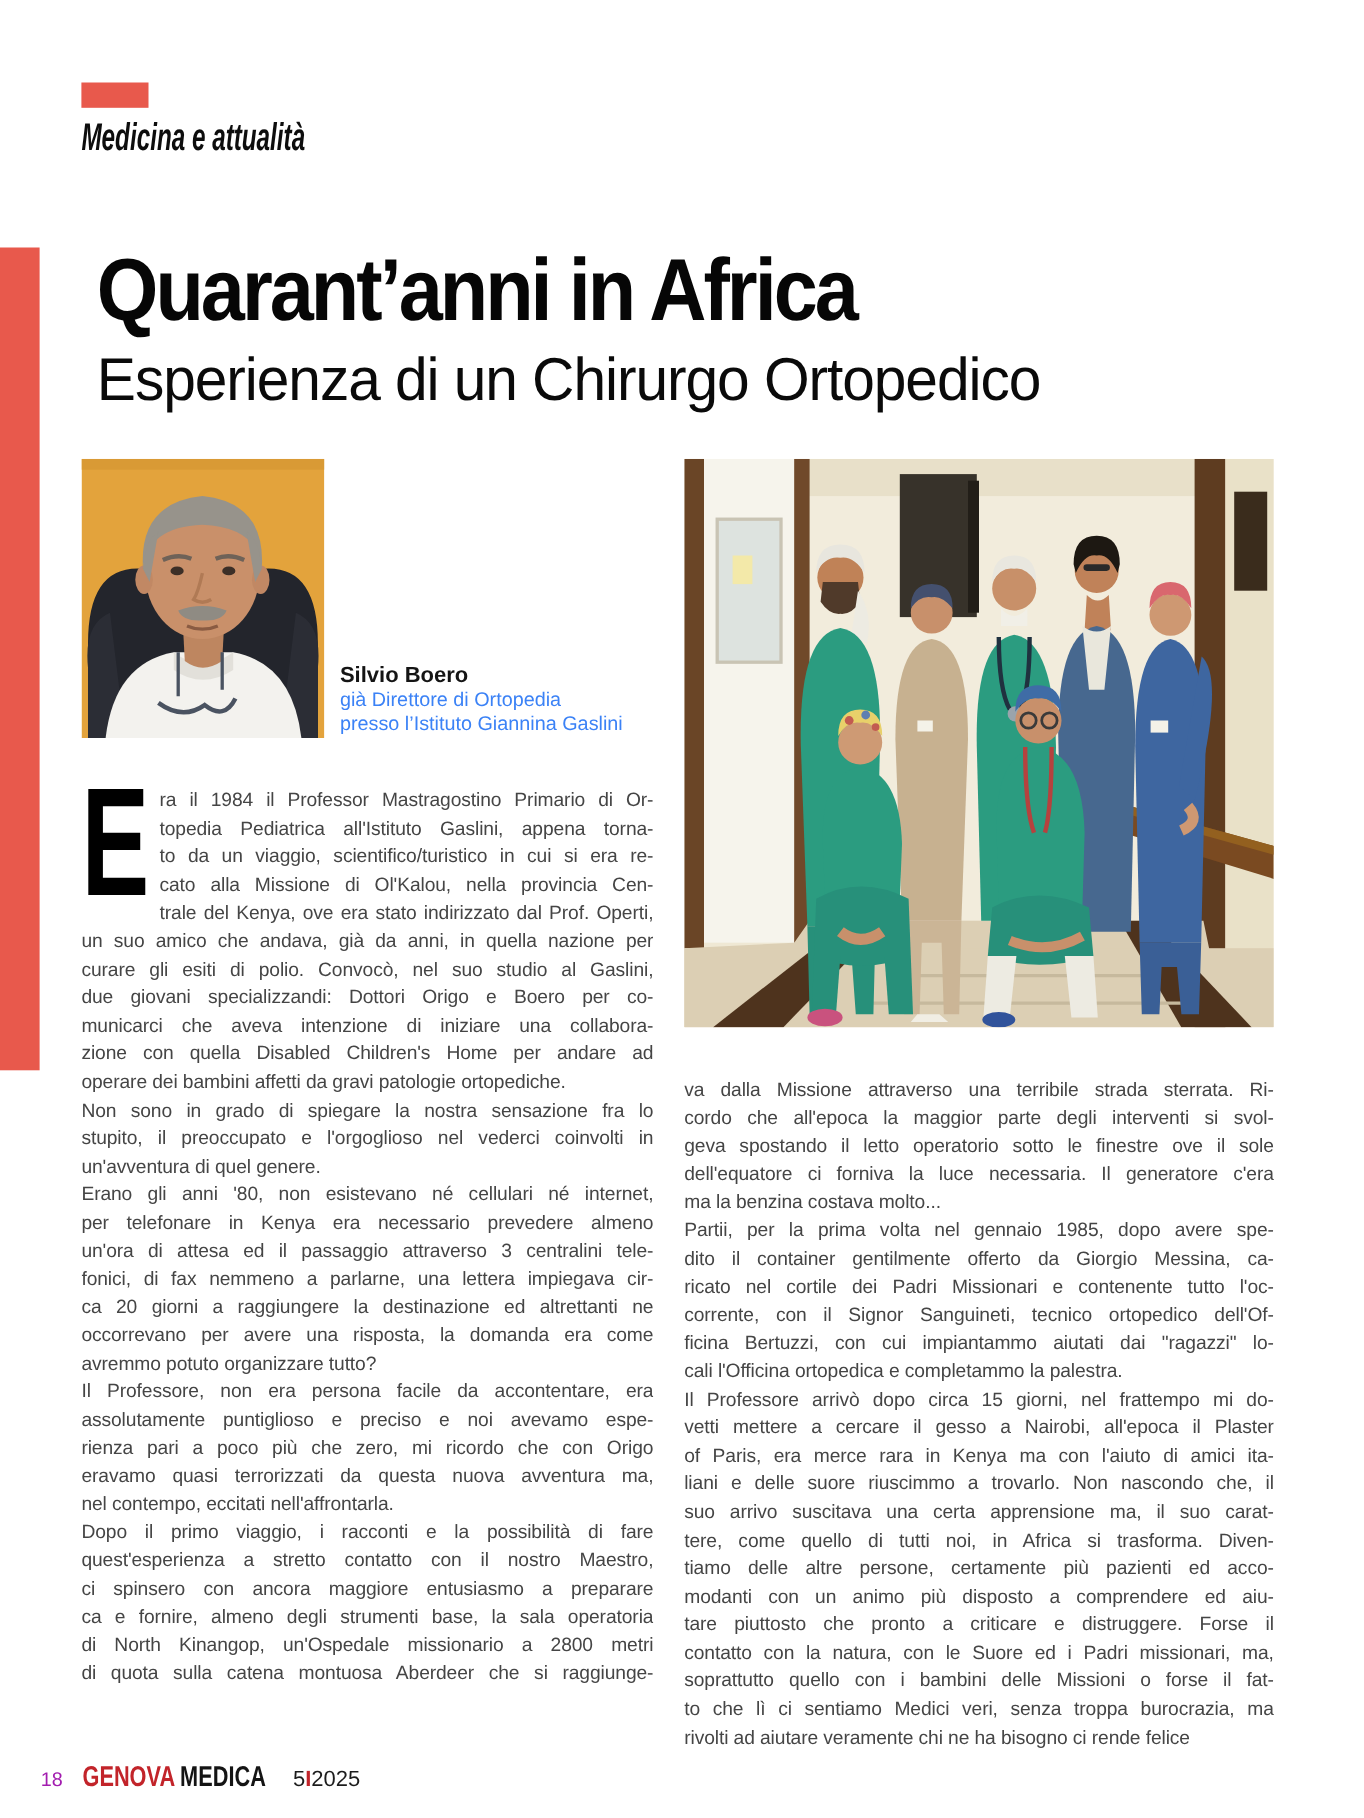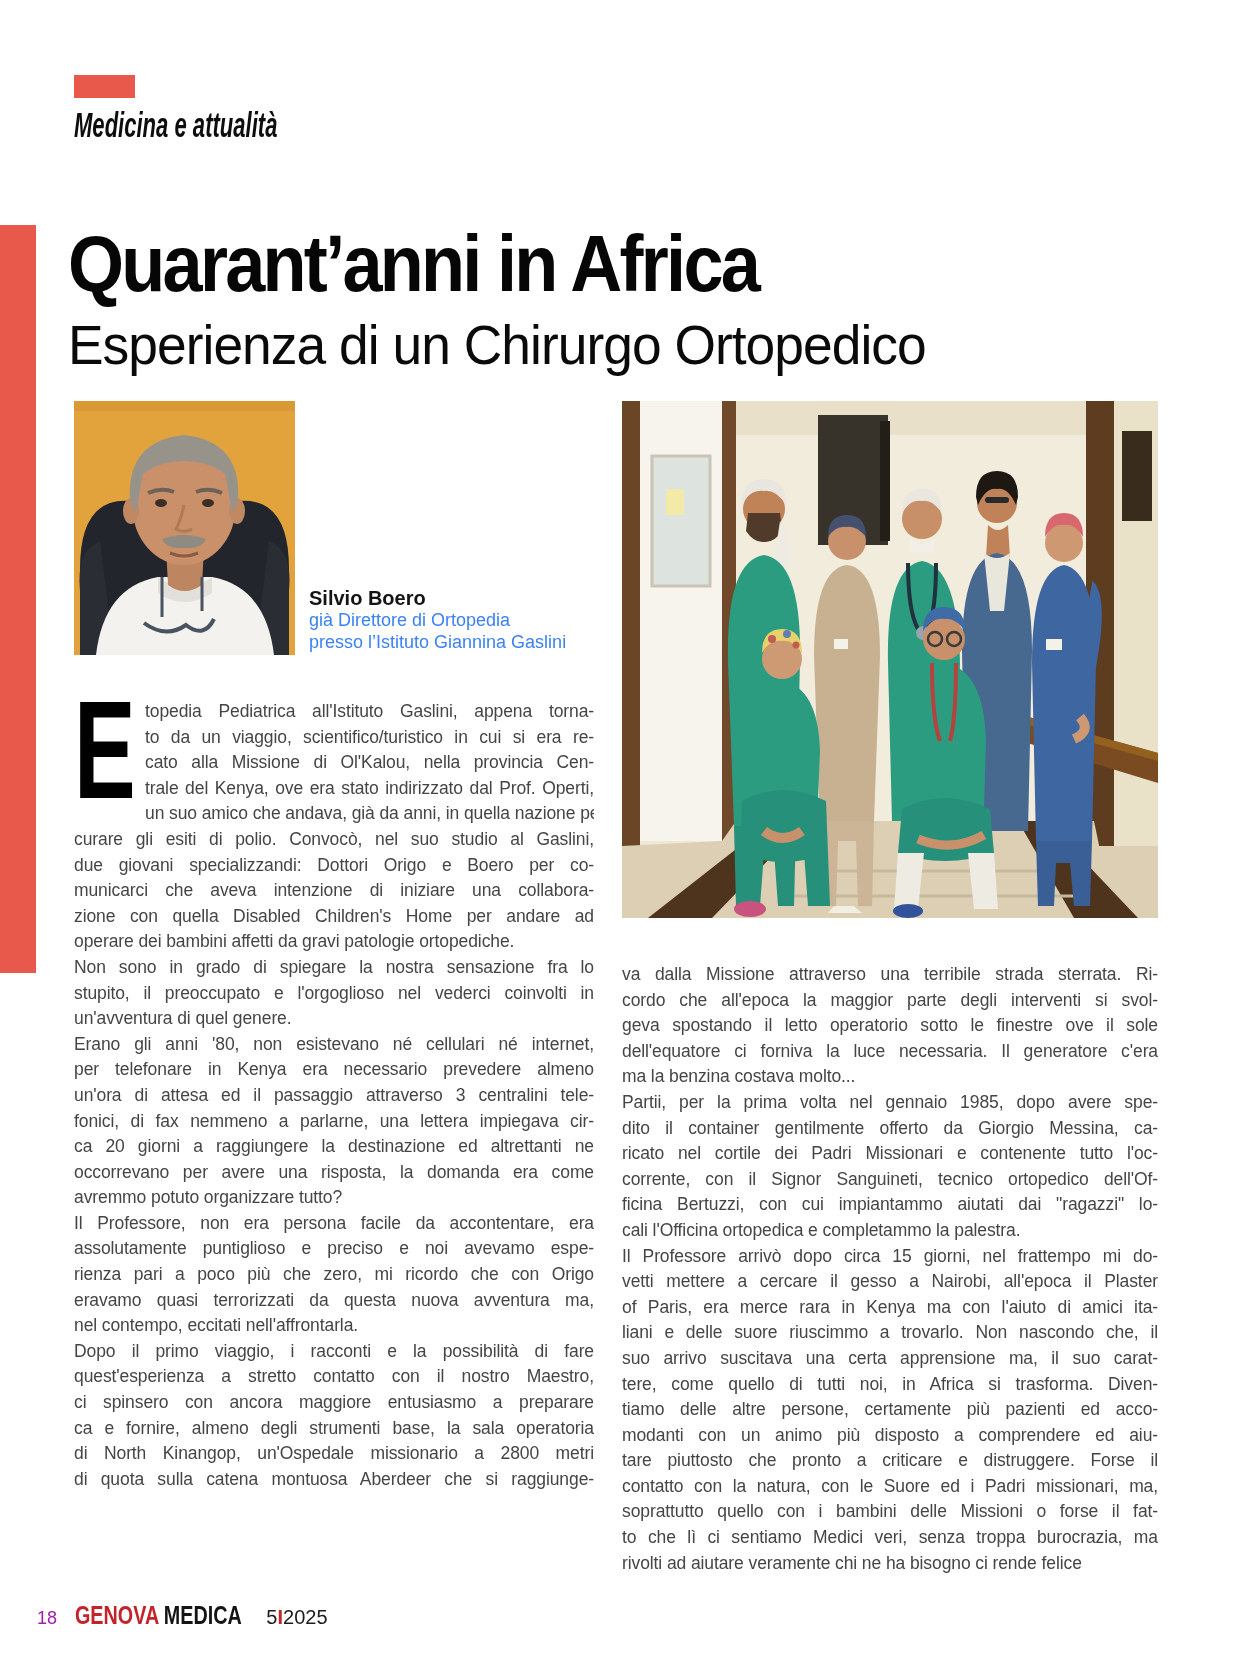--- a/index.html
+++ b/index.html
@@ -9,28 +9,28 @@
   
   .accent-bar{position:absolute;left:0;top:225px;width:36px;height:748px;background:#E8594C;}
 
   
   .header{position:absolute;left:74px;top:75px;font-style:italic;}
   .section-tag{width:61px;height:23px;background:#E8594C;}
   .section-label{margin-top:7px;font-size:35px;font-weight:700;color:#0d0d0d;
     transform:scale(0.63,1);transform-origin:left top;white-space:nowrap;letter-spacing:0;}
 
   
-  .title-block{position:absolute;left:68px;top:222px;width:1100px;}
+  .title-block{position:absolute;left:88px;top:222px;width:1100px;}
   .article-title{font-size:80px;line-height:1.06;font-weight:700;color:#060606;
     letter-spacing:-3px;transform:scale(0.9,1);transform-origin:left top;white-space:nowrap;}
   .article-subtitle{margin-top:8px;font-size:55px;line-height:1.1;font-weight:500;color:#0a0a0a;
     letter-spacing:-1px;transform:scale(0.97,1);transform-origin:left top;white-space:nowrap;}
 
   
-  .columns{position:absolute;left:74px;top:401px;width:1092px;display:flex;gap:28px;}
+  .columns{position:absolute;left:74px;top:417px;width:1092px;display:flex;gap:28px;}
   .col-left{width:520px;overflow:hidden;}
   .col-right{width:536px;overflow:hidden;}
 
   
   .author-row{display:flex;height:254px;}
   .portrait{width:221px;height:254px;flex:0 0 221px;overflow:hidden;}
   .author-caption{margin-left:14px;align-self:flex-end;padding-bottom:2px;line-height:22px;}
   .author-name{font-size:20px;font-weight:700;color:#141414;}
   .author-role{font-size:18px;color:#3b82f6;}
 
@@ -121,20 +121,21 @@
           <div class="author-name">Silvio Boero</div>
           <div class="author-role">già Direttore di Ortopedia</div>
           <div class="author-role">presso l’Istituto Giannina Gaslini</div>
         </div>
       </div>
 
       <div class="body-text">
         <div class="dropcap">E</div>
         <div>
             <div class="para">
+              <div class="line">ra il 1984 il Professor Mastragostino Primario di Or-</div>
               <div class="line">topedia Pediatrica all'Istituto Gaslini, appena torna-</div>
               <div class="line">to da un viaggio, scientifico/turistico in cui si era re-</div>
               <div class="line">cato alla Missione di Ol'Kalou, nella provincia Cen-</div>
               <div class="line">trale del Kenya, ove era stato indirizzato dal Prof. Operti,</div>
               <div class="line">un suo amico che andava, già da anni, in quella nazione per</div>
               <div class="line">curare gli esiti di polio. Convocò, nel suo studio al Gaslini,</div>
               <div class="line">due giovani specializzandi: Dottori Origo e Boero per co-</div>
               <div class="line">municarci che aveva intenzione di iniziare una collabora-</div>
               <div class="line">zione con quella Disabled Children's Home per andare ad</div>
               <div class="line pl">operare dei bambini affetti da gravi patologie ortopediche.</div>

